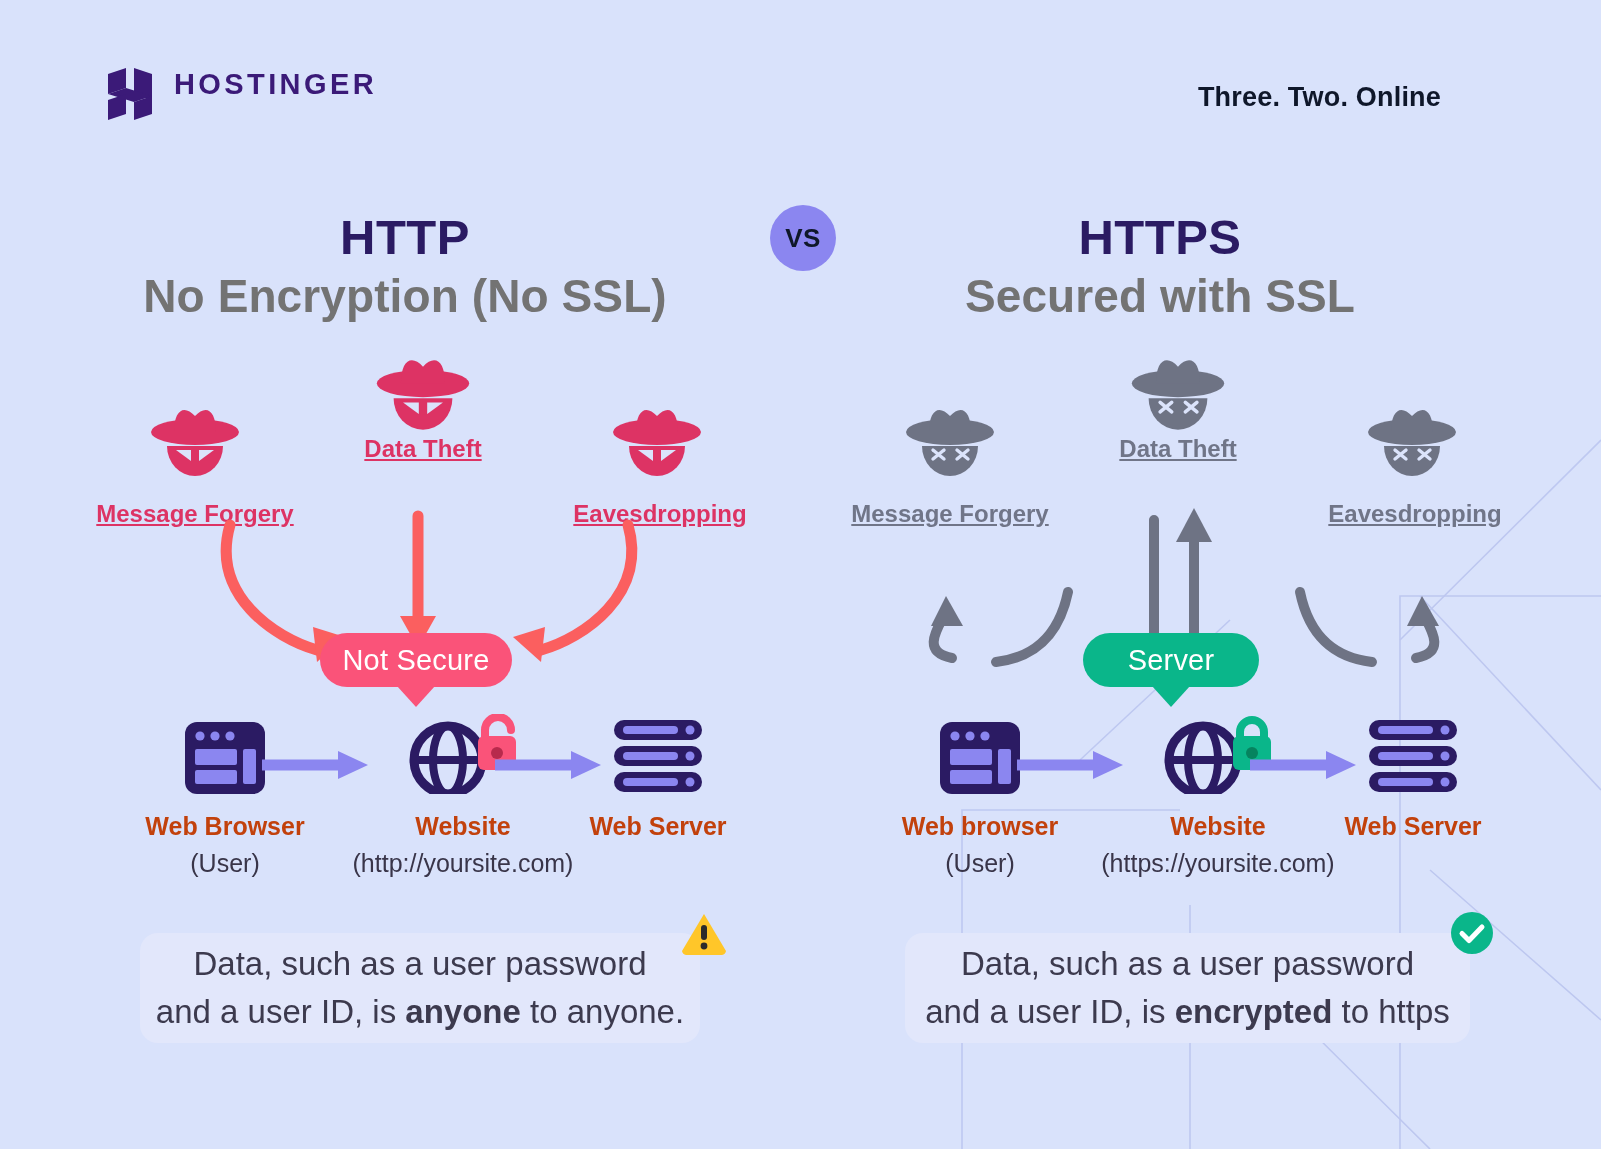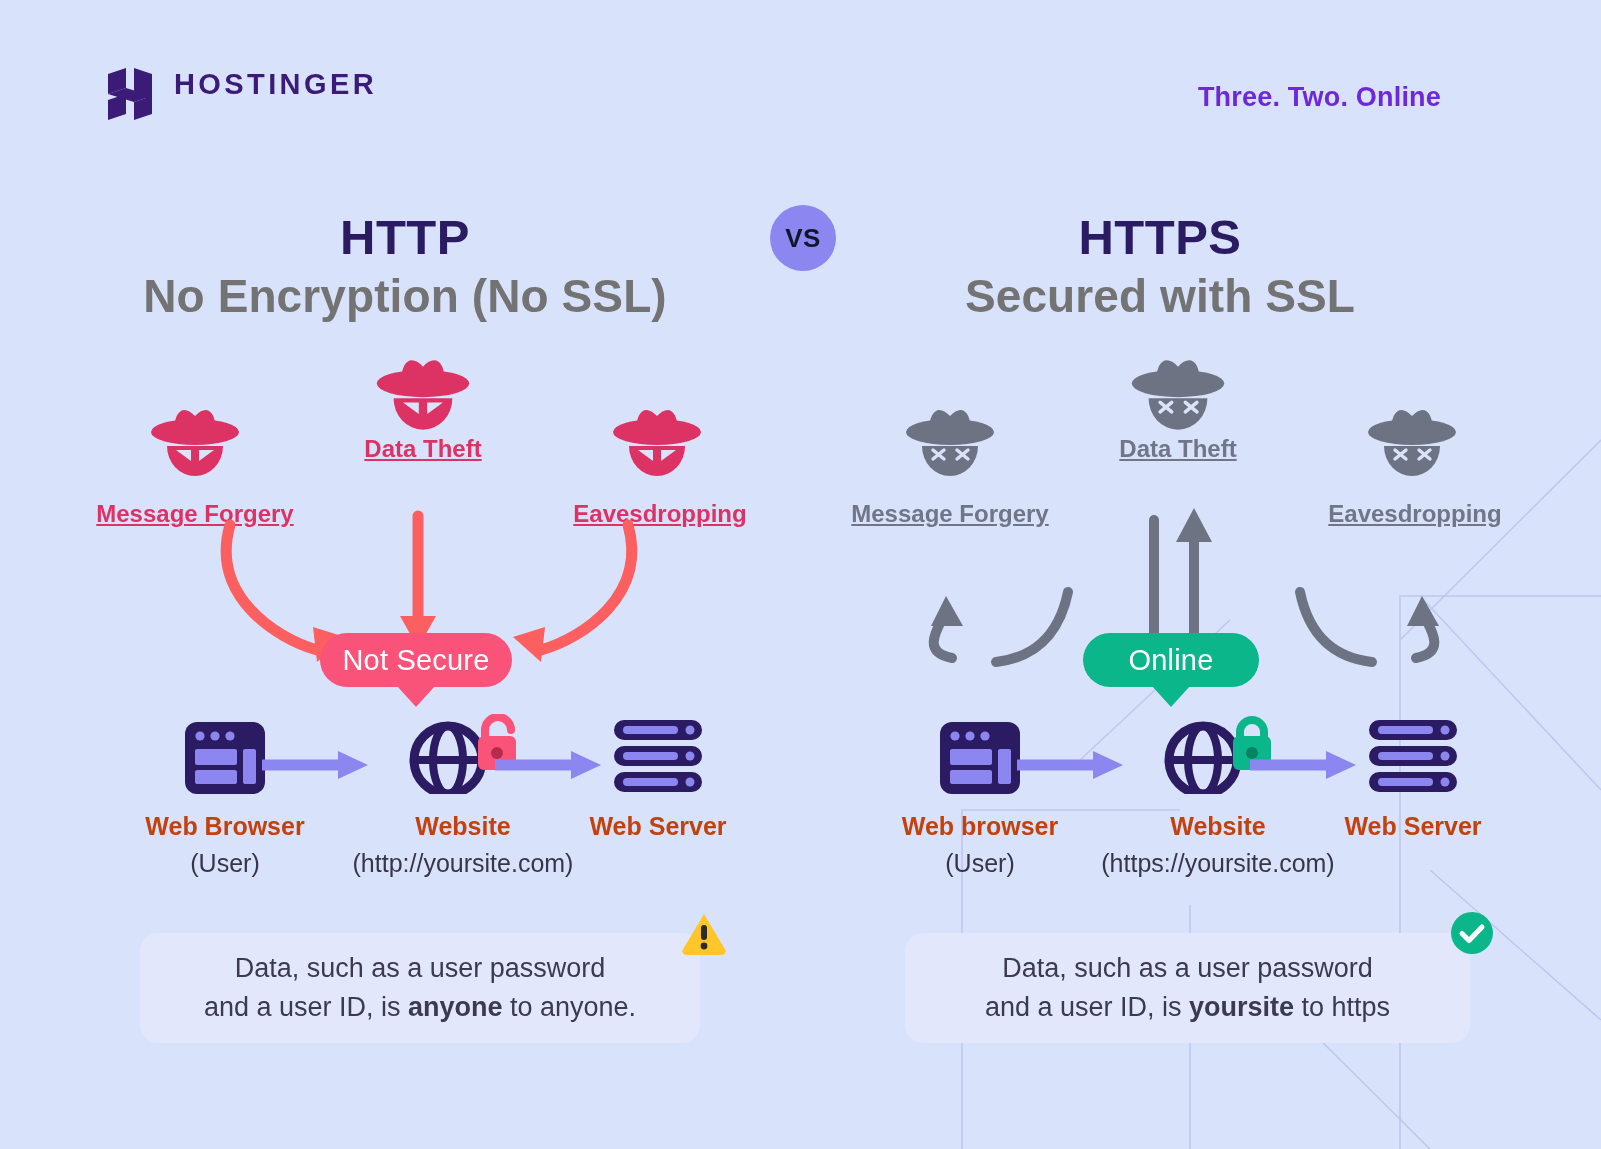--- a/index.html
+++ b/index.html
@@ -10,21 +10,21 @@
     color:#2e2b45;
   }
   .stage{position:absolute;inset:0;}
 
   
   .bg-lines{position:absolute;inset:0;pointer-events:none;}
 
   
   .logo-wrap{position:absolute;left:108px;top:68px;display:flex;align-items:flex-start;gap:22px;}
   .logo-text{font-size:29px;font-weight:700;letter-spacing:3.4px;color:#3b1a78;}
-  .tagline{position:absolute;right:160px;top:82px;font-size:27px;font-weight:700;color:#6d28d9;letter-spacing:.2px;}
+  .tagline{position:absolute;right:160px;top:82px;font-size:27px;font-weight:700;color:#0f172a;letter-spacing:.2px;}
 
   
   .head{position:absolute;text-align:center;width:640px;margin-top:30px;}
   .head.left{left:85px;top:180px;}
   .head.right{left:840px;top:180px;}
   .head .proto{font-size:49px;font-weight:700;color:#2b1b63;line-height:1.12;letter-spacing:.5px;}
   .head .sub{font-size:46px;font-weight:700;color:#737373;line-height:1.2;margin-top:4px;letter-spacing:.1px;}
 
   .vs-badge{
     position:absolute;left:770px;top:205px;width:66px;height:66px;border-radius:50%;
@@ -64,21 +64,21 @@
   .node .name{font-size:25px;font-weight:700;color:#c2410c;margin-top:18px;white-space:nowrap;}
   .node .meta{font-size:25px;font-weight:400;color:#393549;margin-top:8px;white-space:nowrap;}
 
   .flow-arrow{position:absolute;}
 
   
   .callout{
     position:absolute;background:#e2e7fb;border-radius:18px;
     display:flex;align-items:center;justify-content:center;text-align:center;
   }
-  .callout p{margin:0;font-size:27px;line-height:1.46;color:#3c3a4e;font-weight:400;}
+  .callout p{margin:0;font-size:33px;line-height:1.46;color:#3c3a4e;font-weight:400;}
   .callout b{font-weight:700;}
   .corner-badge{position:absolute;}
 </style>
 </head>
 <body>
 
 <div class="stage">
 
   <svg class="bg-lines" width="1601" height="1149" viewBox="0 0 1601 1149">
     <g stroke="#b9c3ee" stroke-width="1.6" fill="none" opacity="0.85">
@@ -304,21 +304,21 @@
         <path d="M616 178 C648 172 630 148 622 132"></path>
       </g>
       <g fill="#6e7384">
         <path d="M146 116 L131 146 L163 146 Z"></path>
         <path d="M394 28 L376 62 L412 62 Z"></path>
         <path d="M622 116 L607 146 L639 146 Z"></path>
       </g>
     </svg>
 
     <div class="pill secured" style="left:283px;top:303px;width:176px;">
-      <span>Online</span>
+      <span>Server</span>
       <span class="tail"></span>
     </div>
 
     <div class="node" style="left:50px;top:380px;">
       <div class="icon">
         <svg width="80" height="72" viewBox="0 0 80 72">
           <rect x="0" y="0" width="80" height="72" rx="12" fill="#2b1b63"></rect>
           <circle cx="15" cy="14" r="4.6" fill="#8b86f0"></circle>
           <circle cx="30" cy="14" r="4.6" fill="#8b86f0"></circle>
           <circle cx="45" cy="14" r="4.6" fill="#8b86f0"></circle>
@@ -387,21 +387,21 @@
     <svg class="corner-badge" style="right:-28px;top:-22px;" width="48" height="45" viewBox="0 0 48 45">
       <path d="M24 3 L46 40 A5 5 0 0 1 42 44 L6 44 A5 5 0 0 1 2 40 Z" fill="#ffc629"></path>
       <rect x="21" y="14" width="6" height="15" rx="3" fill="#2b2b2b"></rect>
       <circle cx="24" cy="35" r="3.4" fill="#2b2b2b"></circle>
     </svg>
   </div>
 
   <div class="callout" style="left:905px;top:933px;width:565px;height:110px;">
     <p>
       <span>Data, such as a user password</span><br>
-      <span>and a user ID, is </span><b>yoursite</b><span> to https</span>
+      <span>and a user ID, is </span><b>encrypted</b><span> to https</span>
     </p>
     <svg class="corner-badge" style="right:-24px;top:-22px;" width="44" height="44" viewBox="0 0 44 44">
       <circle cx="22" cy="22" r="21" fill="#0ab68a"></circle>
       <path d="M12 22.5 L19 29.5 L32 16" fill="none" stroke="#ffffff" stroke-width="5" stroke-linecap="round" stroke-linejoin="round"></path>
     </svg>
   </div>
 
 </div>
 
 </body></html>

